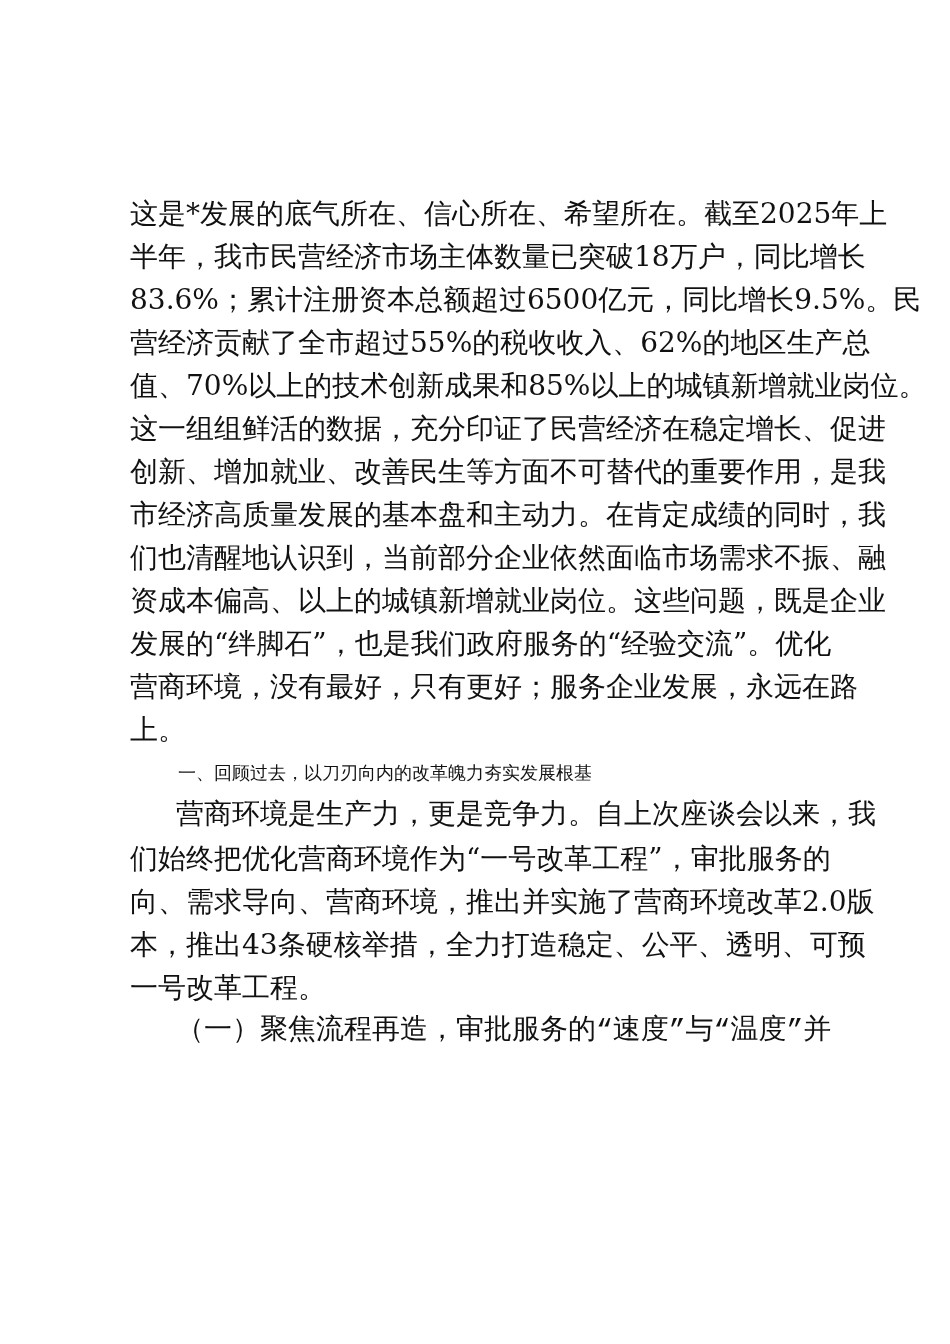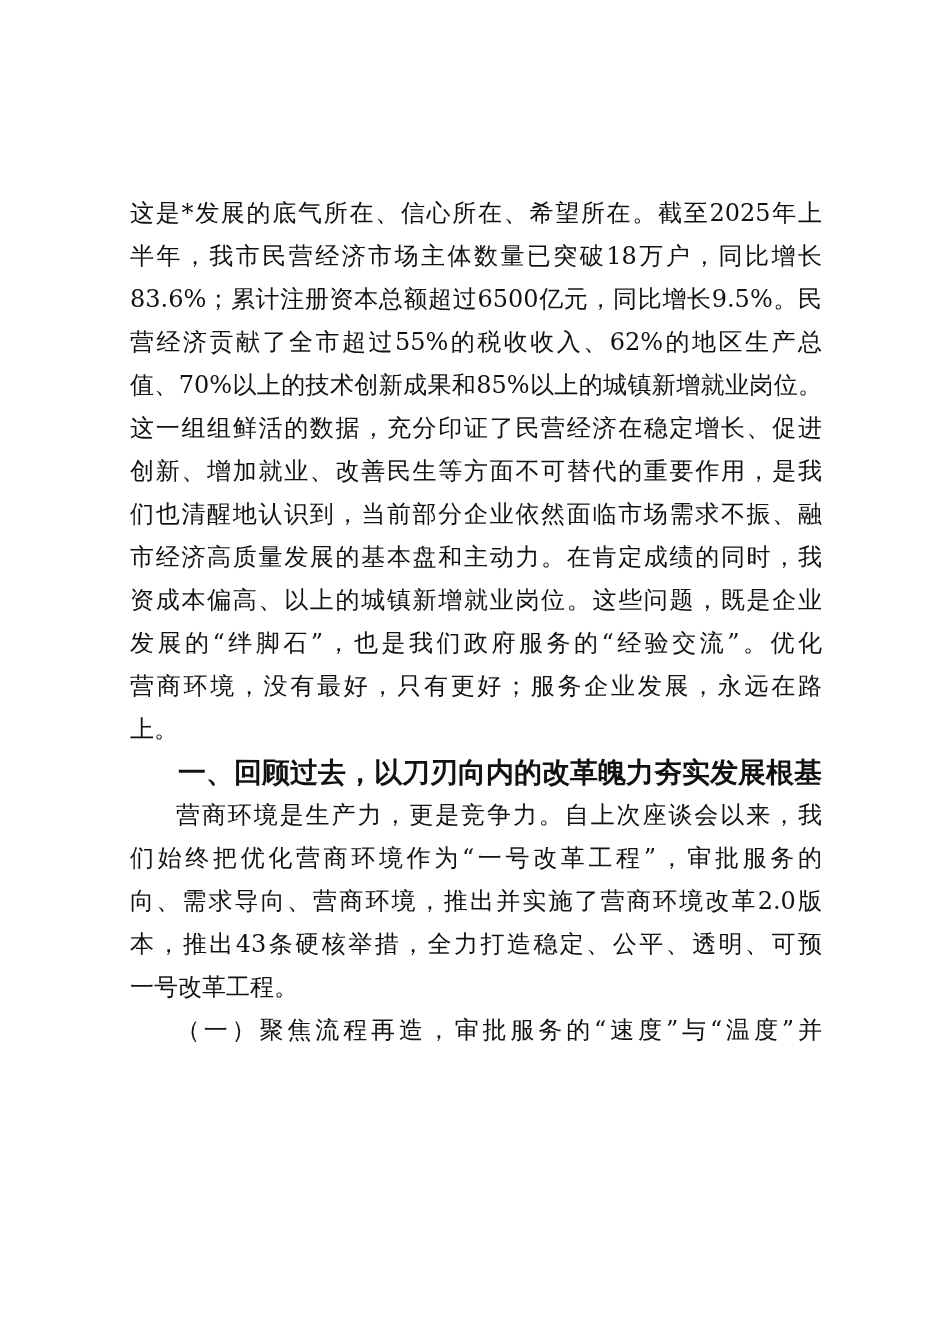--- a/index.html
+++ b/index.html
@@ -18,54 +18,55 @@
     .page {
       position: absolute;
       left: 130px;
       top: 192px;
       width: 692px;
     }
     .line {
       display: block;
       height: 43px;
       line-height: 43px;
-      font-size: 24px;
+      font-size: 28px;
       white-space: nowrap;
       text-align: justify;
       text-align-last: justify;
       letter-spacing: 0;
     }
     .line.last {
       text-align-last: left;
     }
     .line.indent {
       padding-left: 46px;
+      font-family: Liberation Mono, monospace;
     }
     .line.heading {
       padding-left: 48px;
-      font-weight: bold;
+      font-weight: normal;
       font-family: "DejaVu Sans", "Liberation Sans", sans-serif;
       text-align-last: left;
-      font-size: 28px;
+      font-size: 18px;
     }
   </style>
 </head>
 <body>
 
 <div class="page">
   <div>
     <span class="line">这是*发展的底气所在、信心所在、希望所在。截至2025年上</span>
     <span class="line">半年，我市民营经济市场主体数量已突破18万户，同比增长</span>
     <span class="line">83.6%；累计注册资本总额超过6500亿元，同比增长9.5%。民</span>
     <span class="line">营经济贡献了全市超过55%的税收收入、62%的地区生产总</span>
     <span class="line">值、70%以上的技术创新成果和85%以上的城镇新增就业岗位。</span>
     <span class="line">这一组组鲜活的数据，充分印证了民营经济在稳定增长、促进</span>
     <span class="line">创新、增加就业、改善民生等方面不可替代的重要作用，是我</span>
+    <span class="line">市经济高质量发展的基本盘和主动力。在肯定成绩的同时，我</span>
     <span class="line">们也清醒地认识到，当前部分企业依然面临市场需求不振、融</span>
-    <span class="line">市经济高质量发展的基本盘和主动力。在肯定成绩的同时，我</span>
     <span class="line">资成本偏高、以上的城镇新增就业岗位。这些问题，既是企业</span>
     <span class="line">发展的“绊脚石”，也是我们政府服务的“经验交流”。优化</span>
     <span class="line">营商环境，没有最好，只有更好；服务企业发展，永远在路</span>
     <span class="line last">上。</span>
   </div>
 
   <span class="line heading">一、回顾过去，以刀刃向内的改革魄力夯实发展根基</span>
 
   <div>
     <span class="line indent">营商环境是生产力，更是竞争力。自上次座谈会以来，我</span>

